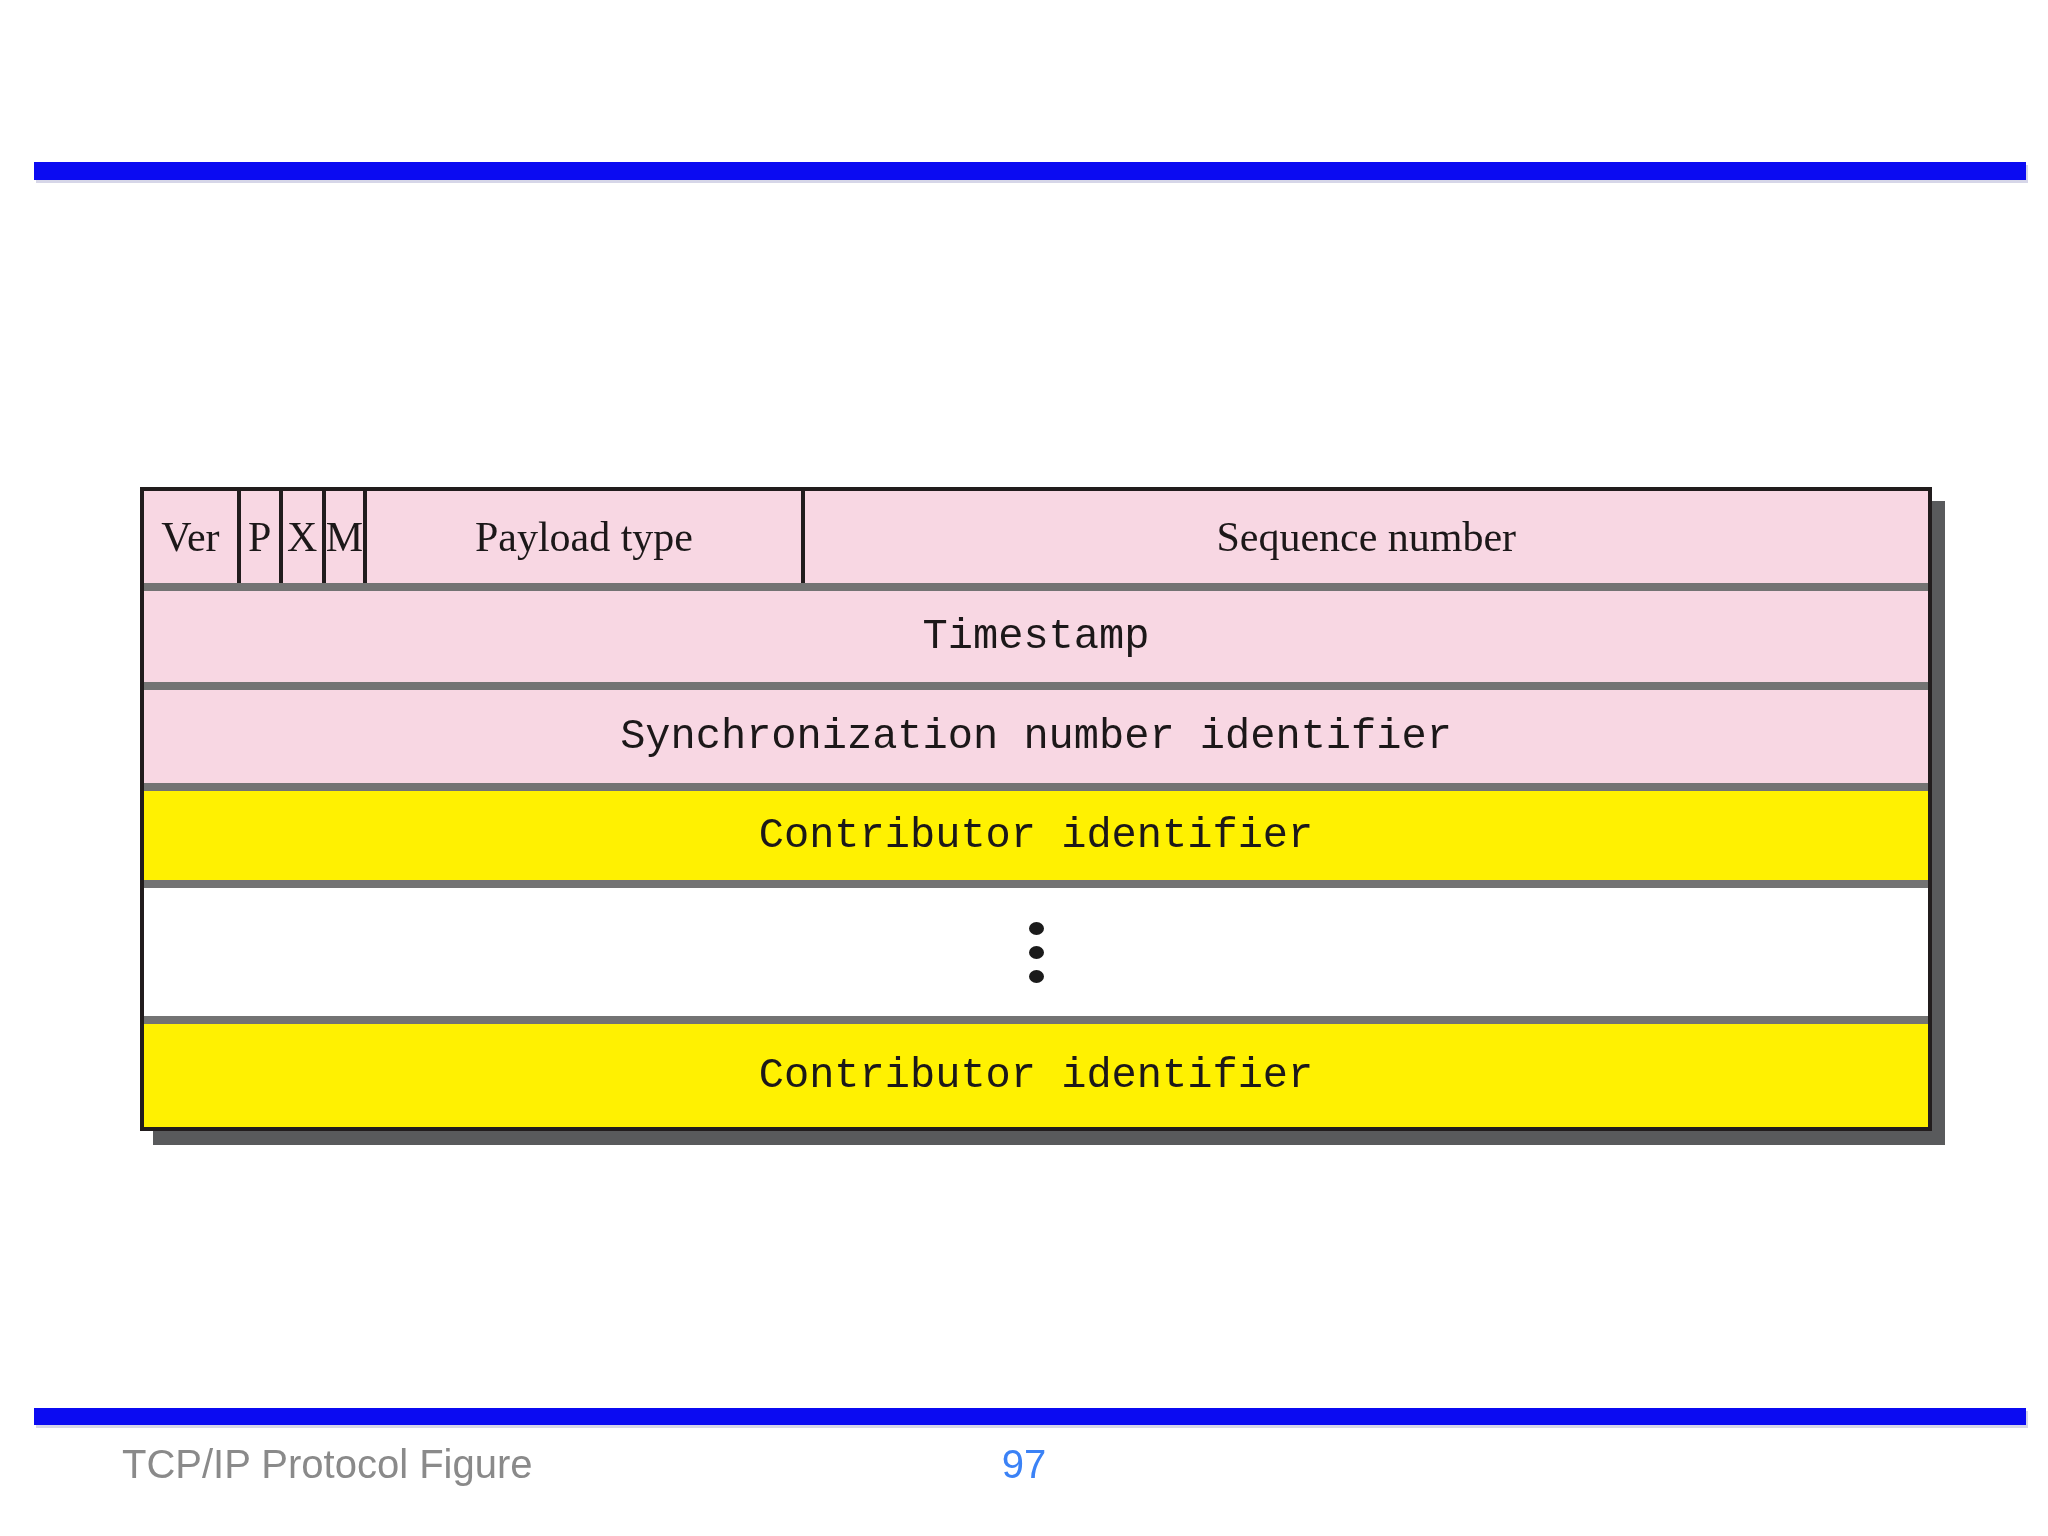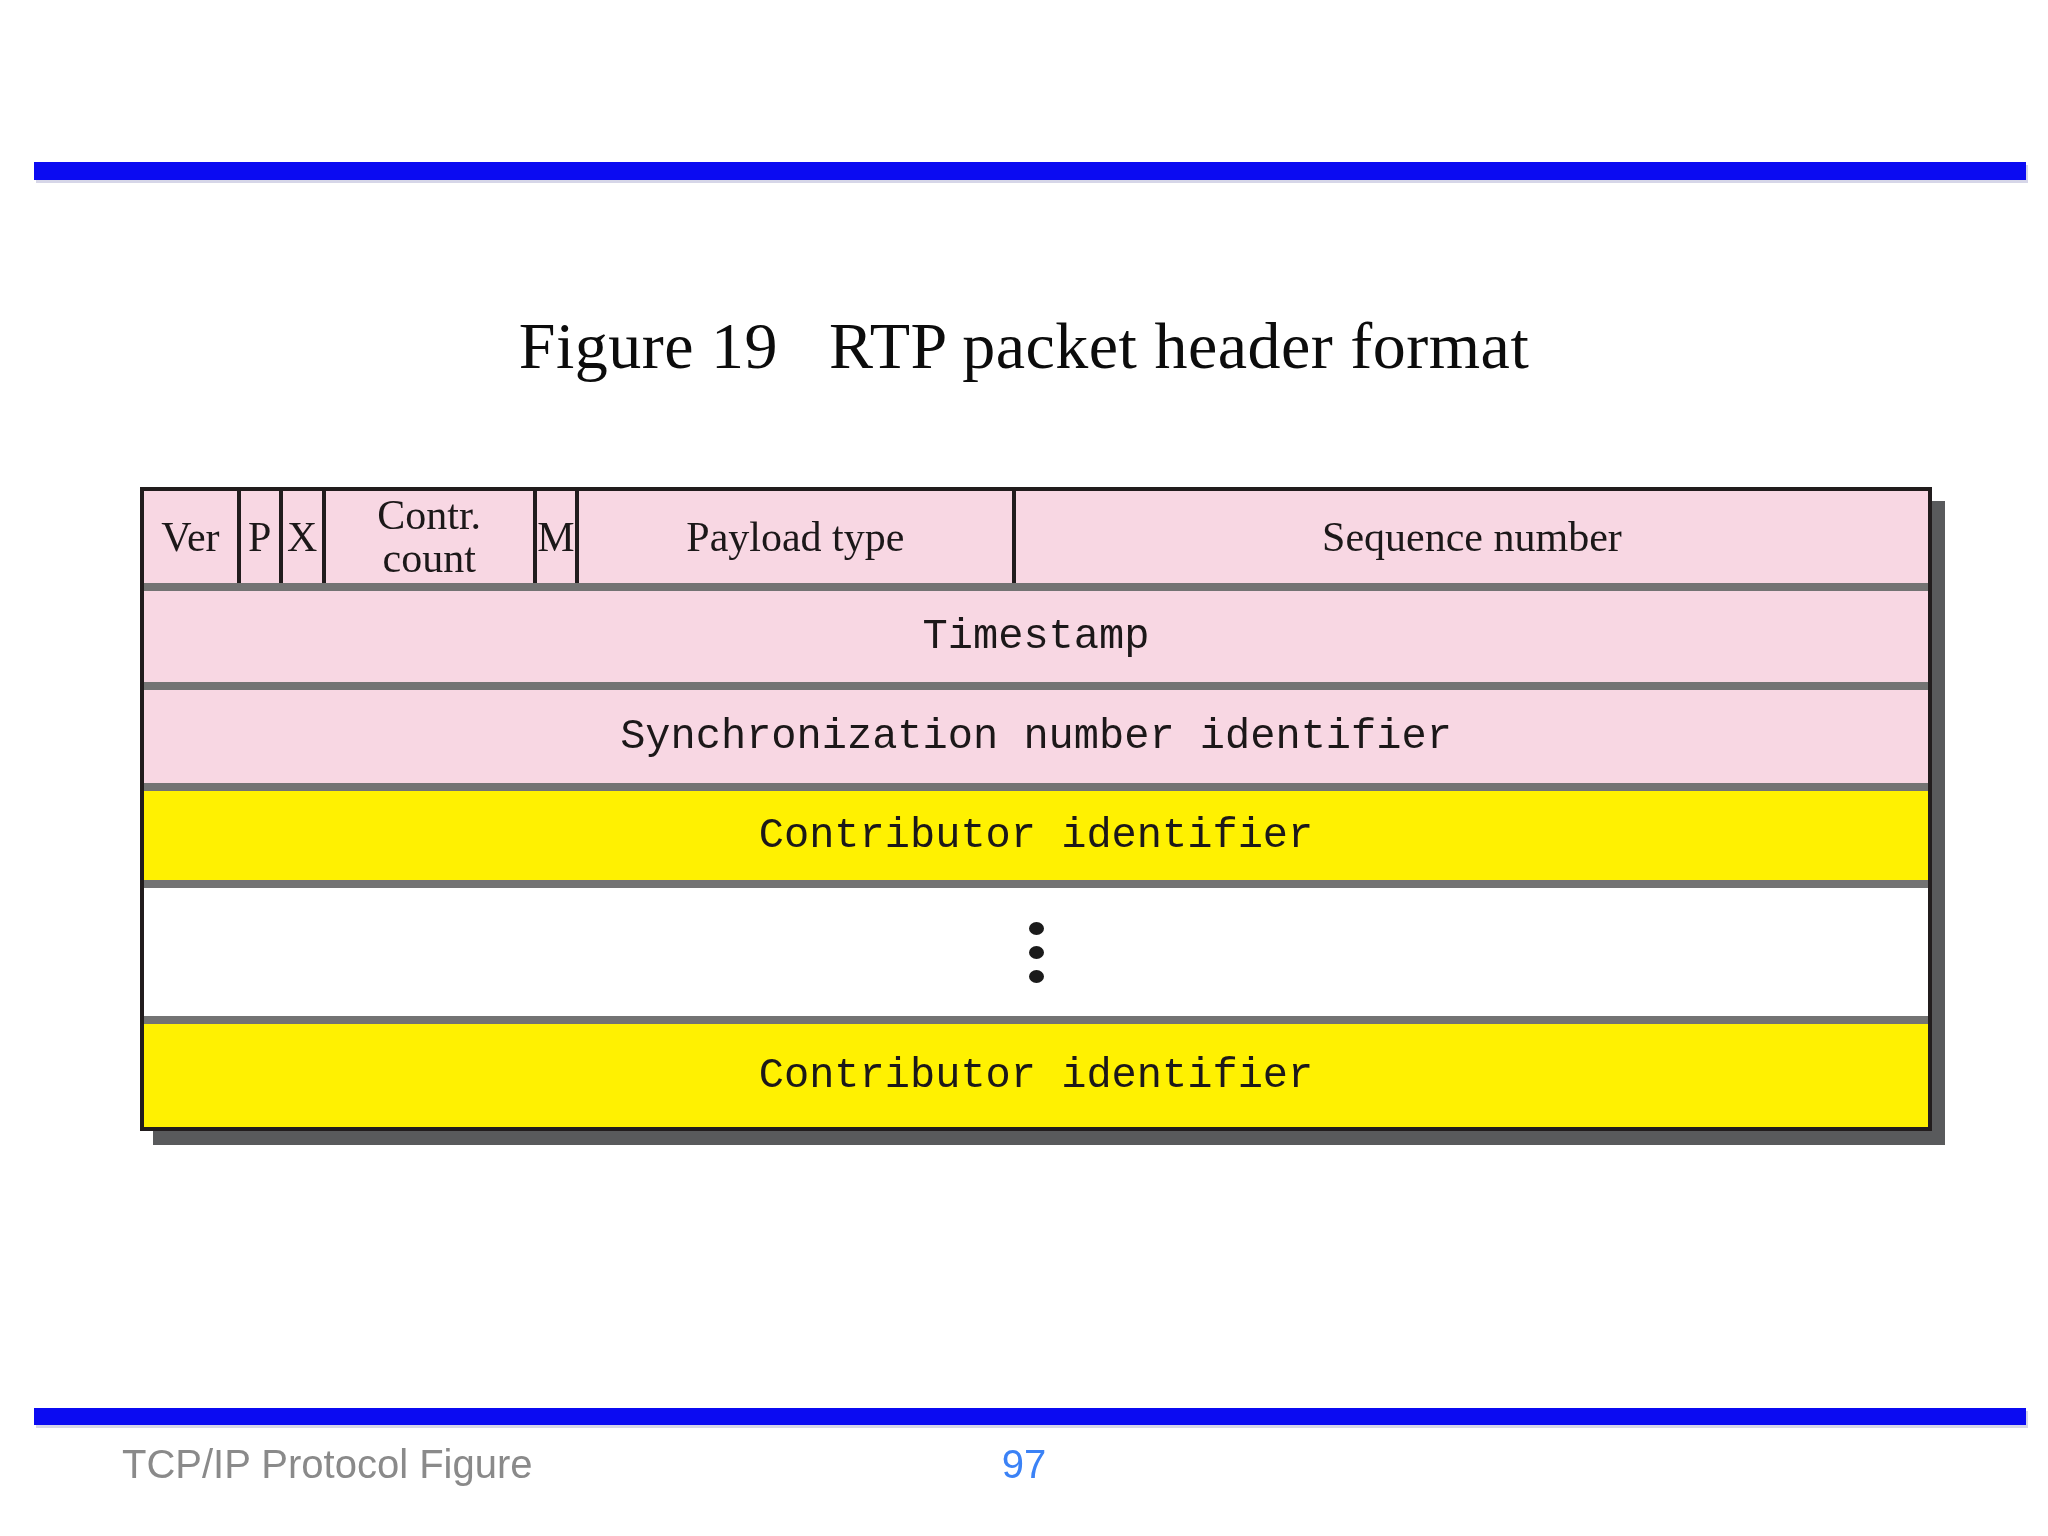--- a/index.html
+++ b/index.html
@@ -100,30 +100,27 @@
     color: #3b82f6;
   }
 </style>
 </head>
 <body>
 
 <div class="page">
 
   <div class="bar bar-top"></div>
 
-  <div class="title">Figure 19   RTP packet header format</div>
 
   <div class="packet-table">
 
     <div class="prow header-row">
       <div class="hcell c-ver">Ver</div>
       <div class="hcell c-p">P</div>
       <div class="hcell c-x">X</div>
-      <div class="hcell c-contr">Contr.
-count</div>
       <div class="hcell c-m">M</div>
       <div class="hcell c-payload">Payload type</div>
       <div class="hcell c-seq">Sequence number</div>
     </div>
 
     <div class="prow row-timestamp">Timestamp</div>
 
     <div class="prow row-sync">Synchronization number identifier</div>
 
     <div class="prow row-contrib">Contributor identifier</div>

